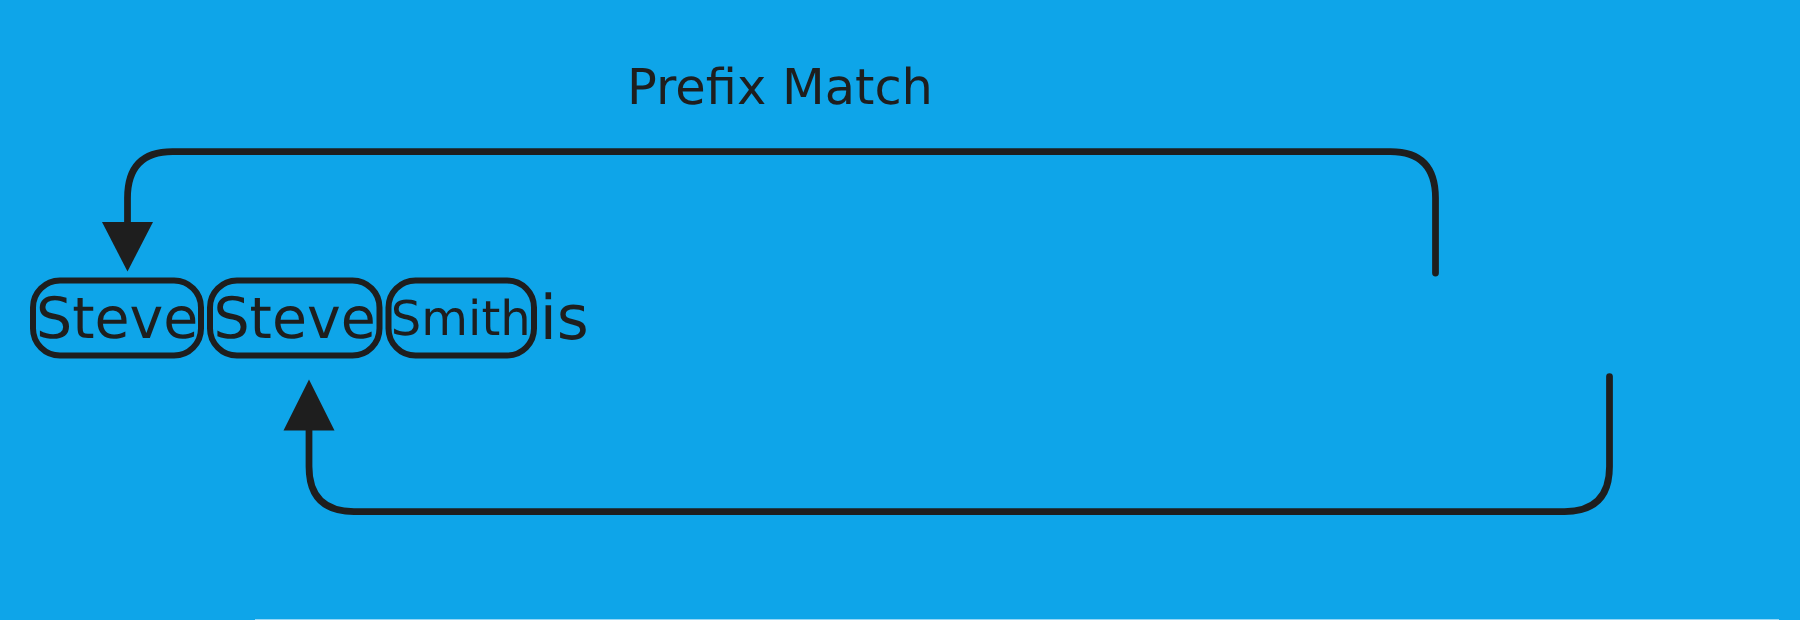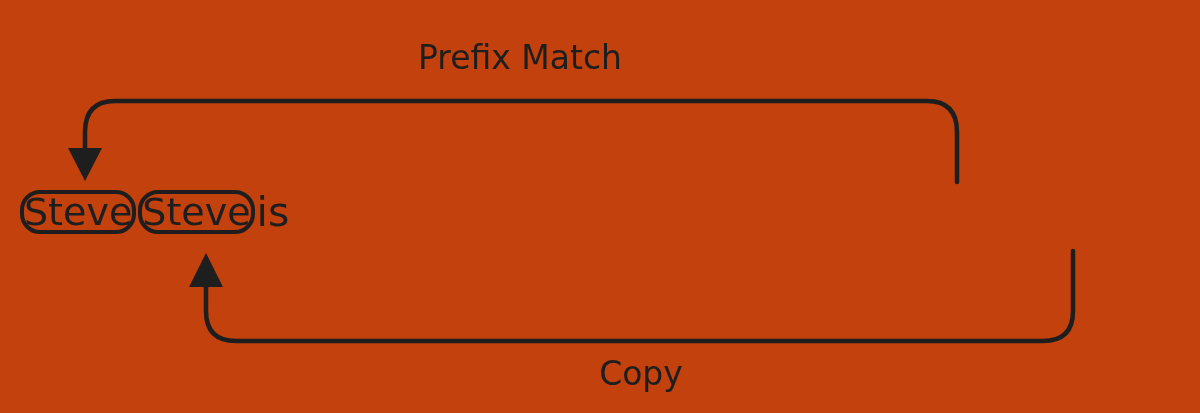--- a/index.html
+++ b/index.html
@@ -50,56 +50,56 @@
     height: 56px;
     display: flex;
     align-items: center;
     gap: 2px;
     white-space: nowrap;
   }
   .tok-box {
     display: flex;
     align-items: center;
     justify-content: center;
-    height: 44px;
+    height: 54px;
     box-sizing: border-box;
     padding: 0 0;
     border: 4px solid var(--ink, #1e1e1e);
     border-radius: 20px;
     font-size: 38px;
     line-height: 1;
   }
   .tok-box.small { font-size: 32px; }
   .tok-text {
     font-size: 38px;
     line-height: 56px;
   }
   .tok-text.small { font-size: 41px; }
 </style>
 </head>
 <body>
 
-<div class="canvas" style="--ink: #1e1e1e; background: #c2410c;">
+<div class="canvas" style="--ink: #1e1e1e; background: #0ea5e9;">
 
   <svg class="arrows" viewBox="0 0 1200 413" xmlns="http://www.w3.org/2000/svg">
 
     <g>
       <path class="arrow-path" d="M 957 182 L 957 132 Q 957 101 927 101 L 115 101 Q 85 101 85 132 L 85 150"></path>
       <polygon class="arrow-head" points="68,148 102,148 85,181"></polygon>
     </g>
 
     <g>
       <path class="arrow-path" d="M 1073 251 L 1073 311 Q 1073 341 1043 341 L 236 341 Q 206 341 206 311 L 206 285"></path>
       <polygon class="arrow-head" points="189,287 223,287 206,253"></polygon>
     </g>
   </svg>
 
   <div class="flow-label top">Prefix Match</div>
 
   <div class="token-row">
     <span class="tok-box">Steve</span>
     <span class="tok-box">Steve</span>
+    <span class="tok-box small">Smith</span>
     <span class="tok-text small">is</span>
   </div>
 
-  <div class="flow-label bottom">Copy</div>
 
 </div>
 
 </body></html>

